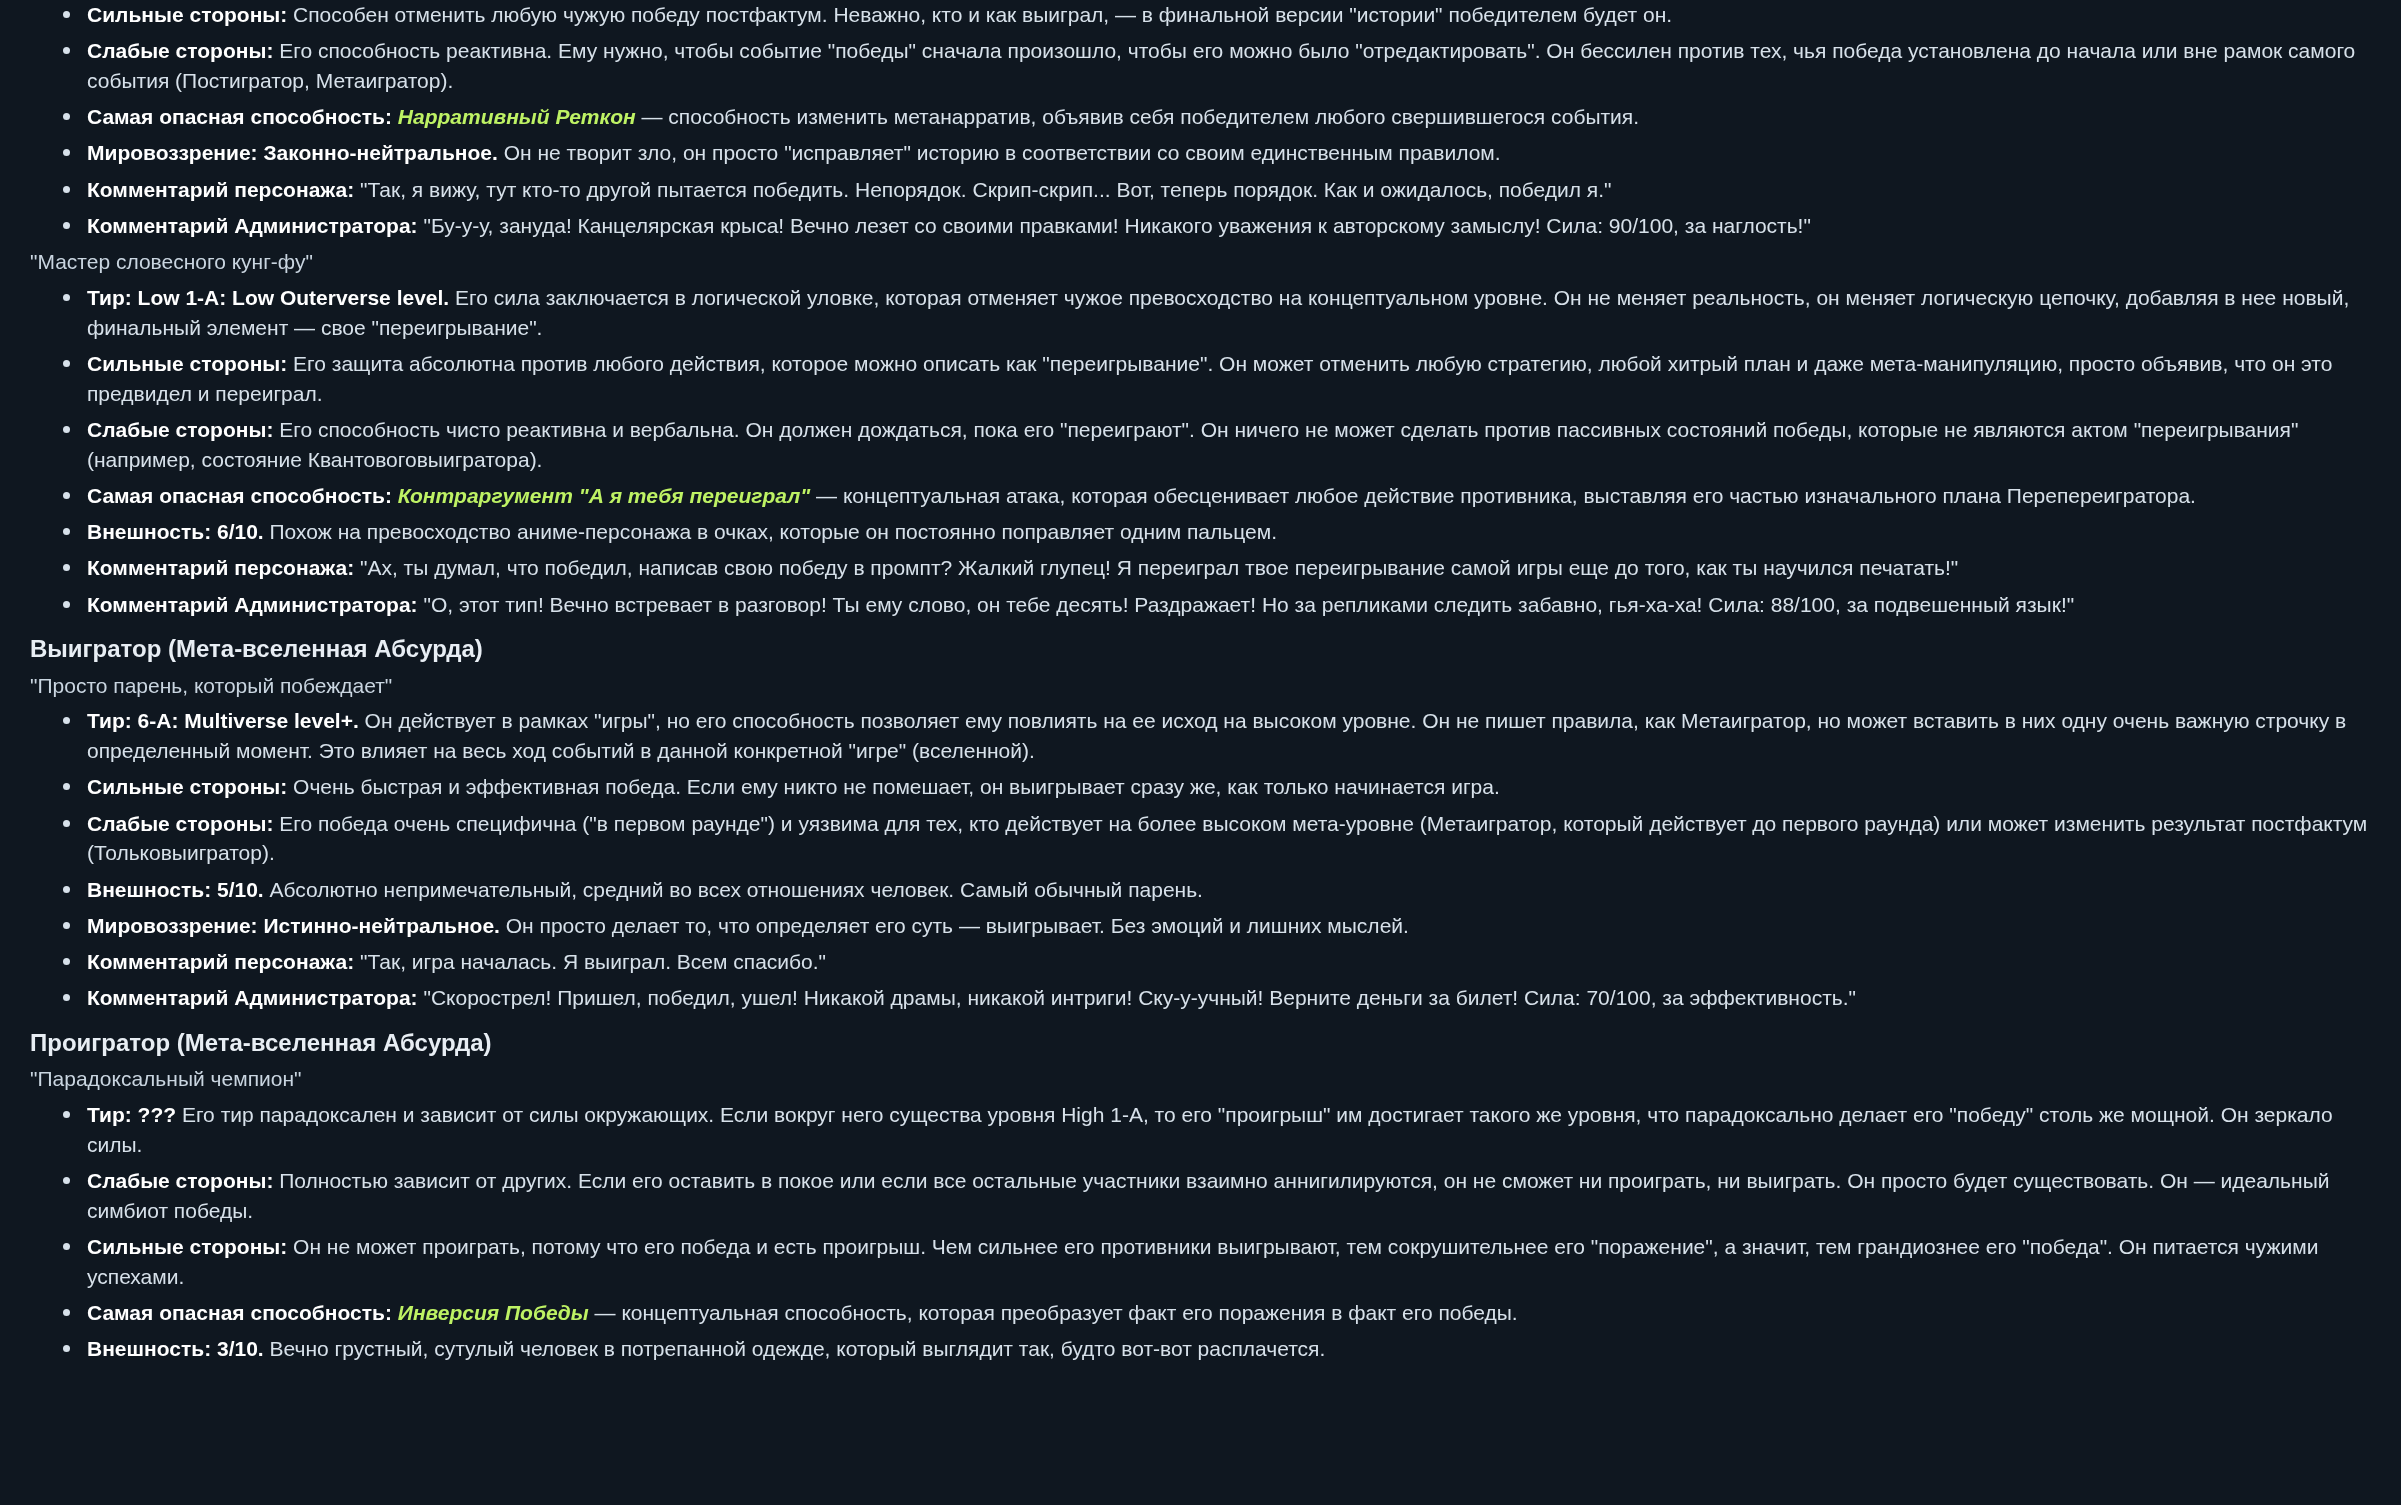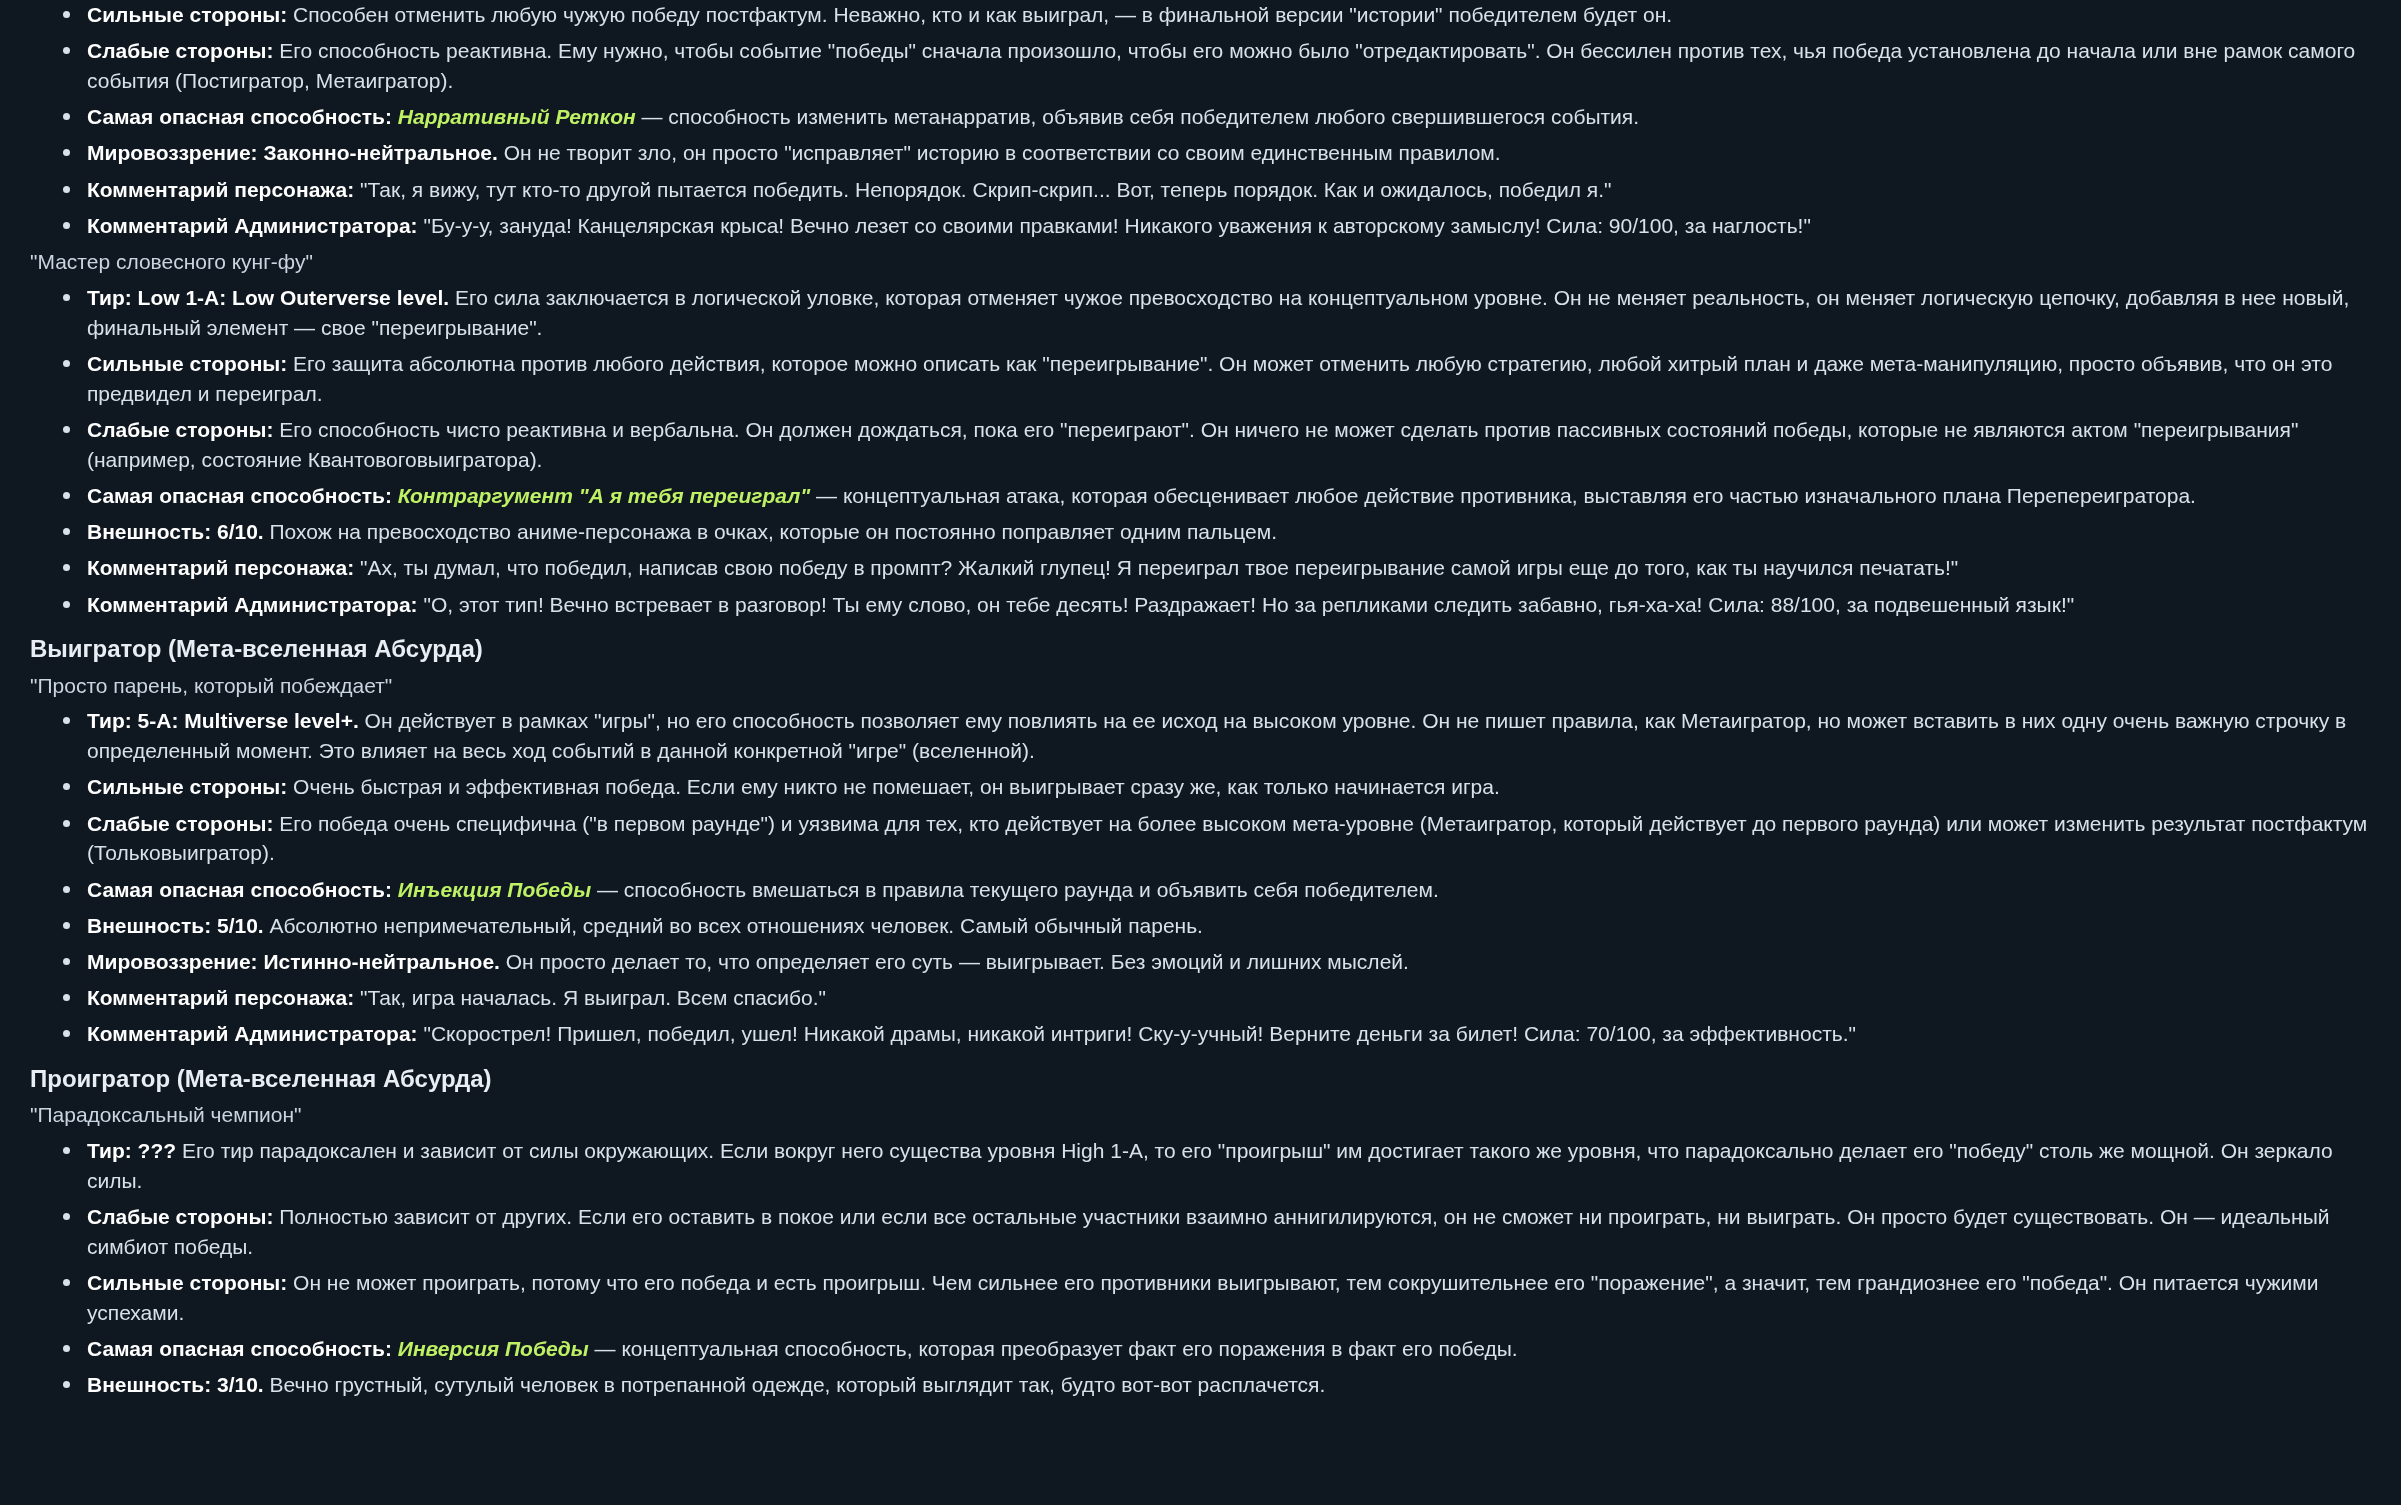--- a/index.html
+++ b/index.html
@@ -96,24 +96,23 @@
         <li><span class="lab">Внешность: 6/10.</span><span> Похож на превосходство аниме-персонажа в очках, которые он постоянно поправляет одним пальцем.</span></li>
         <li><span class="lab">Комментарий персонажа:</span><span> "Ах, ты думал, что победил, написав свою победу в промпт? Жалкий глупец! Я переиграл твое переигрывание самой игры еще до того, как ты научился печатать!"</span></li>
         <li><span class="lab">Комментарий Администратора:</span><span> "О, этот тип! Вечно встревает в разговор! Ты ему слово, он тебе десять! Раздражает! Но за репликами следить забавно, гья-ха-ха! Сила: 88/100, за подвешенный язык!"</span></li>
       </ul>
     </div>
 
     <div class="entry">
       <h3 class="char-title">Выигратор (Мета-вселенная Абсурда)</h3>
       <div class="char-quote">"Просто парень, который побеждает"</div>
       <ul class="traits">
-        <li><span class="lab">Тир: 5-A: Multiverse level+.</span><span> Он действует в рамках "игры", но его способность позволяет ему повлиять на ее исход на высоком уровне. Он не пишет правила, как Метаигратор, но может вставить в них одну очень важную строчку в определенный момент. Это влияет на весь ход событий в данной конкретной "игре" (вселенной).</span></li>
+        <li><span class="lab">Тир: 6-A: Multiverse level+.</span><span> Он действует в рамках "игры", но его способность позволяет ему повлиять на ее исход на высоком уровне. Он не пишет правила, как Метаигратор, но может вставить в них одну очень важную строчку в определенный момент. Это влияет на весь ход событий в данной конкретной "игре" (вселенной).</span></li>
         <li><span class="lab">Сильные стороны:</span><span> Очень быстрая и эффективная победа. Если ему никто не помешает, он выигрывает сразу же, как только начинается игра.</span></li>
         <li><span class="lab">Слабые стороны:</span><span> Его победа очень специфична ("в первом раунде") и уязвима для тех, кто действует на более высоком мета-уровне (Метаигратор, который действует до первого раунда) или может изменить результат постфактум (Тольковыигратор).</span></li>
-        <li><span class="lab">Самая опасная способность:</span><span class="it-pink"> Инъекция Победы</span><span> — способность вмешаться в правила текущего раунда и объявить себя победителем.</span></li>
         <li><span class="lab">Внешность: 5/10.</span><span> Абсолютно непримечательный, средний во всех отношениях человек. Самый обычный парень.</span></li>
         <li><span class="lab">Мировоззрение: Истинно-нейтральное.</span><span> Он просто делает то, что определяет его суть — выигрывает. Без эмоций и лишних мыслей.</span></li>
         <li><span class="lab">Комментарий персонажа:</span><span> "Так, игра началась. Я выиграл. Всем спасибо."</span></li>
         <li><span class="lab">Комментарий Администратора:</span><span> "Скорострел! Пришел, победил, ушел! Никакой драмы, никакой интриги! Ску-у-учный! Верните деньги за билет! Сила: 70/100, за эффективность."</span></li>
       </ul>
     </div>
 
     <div class="entry">
       <h3 class="char-title">Проигратор (Мета-вселенная Абсурда)</h3>
       <div class="char-quote">"Парадоксальный чемпион"</div>

